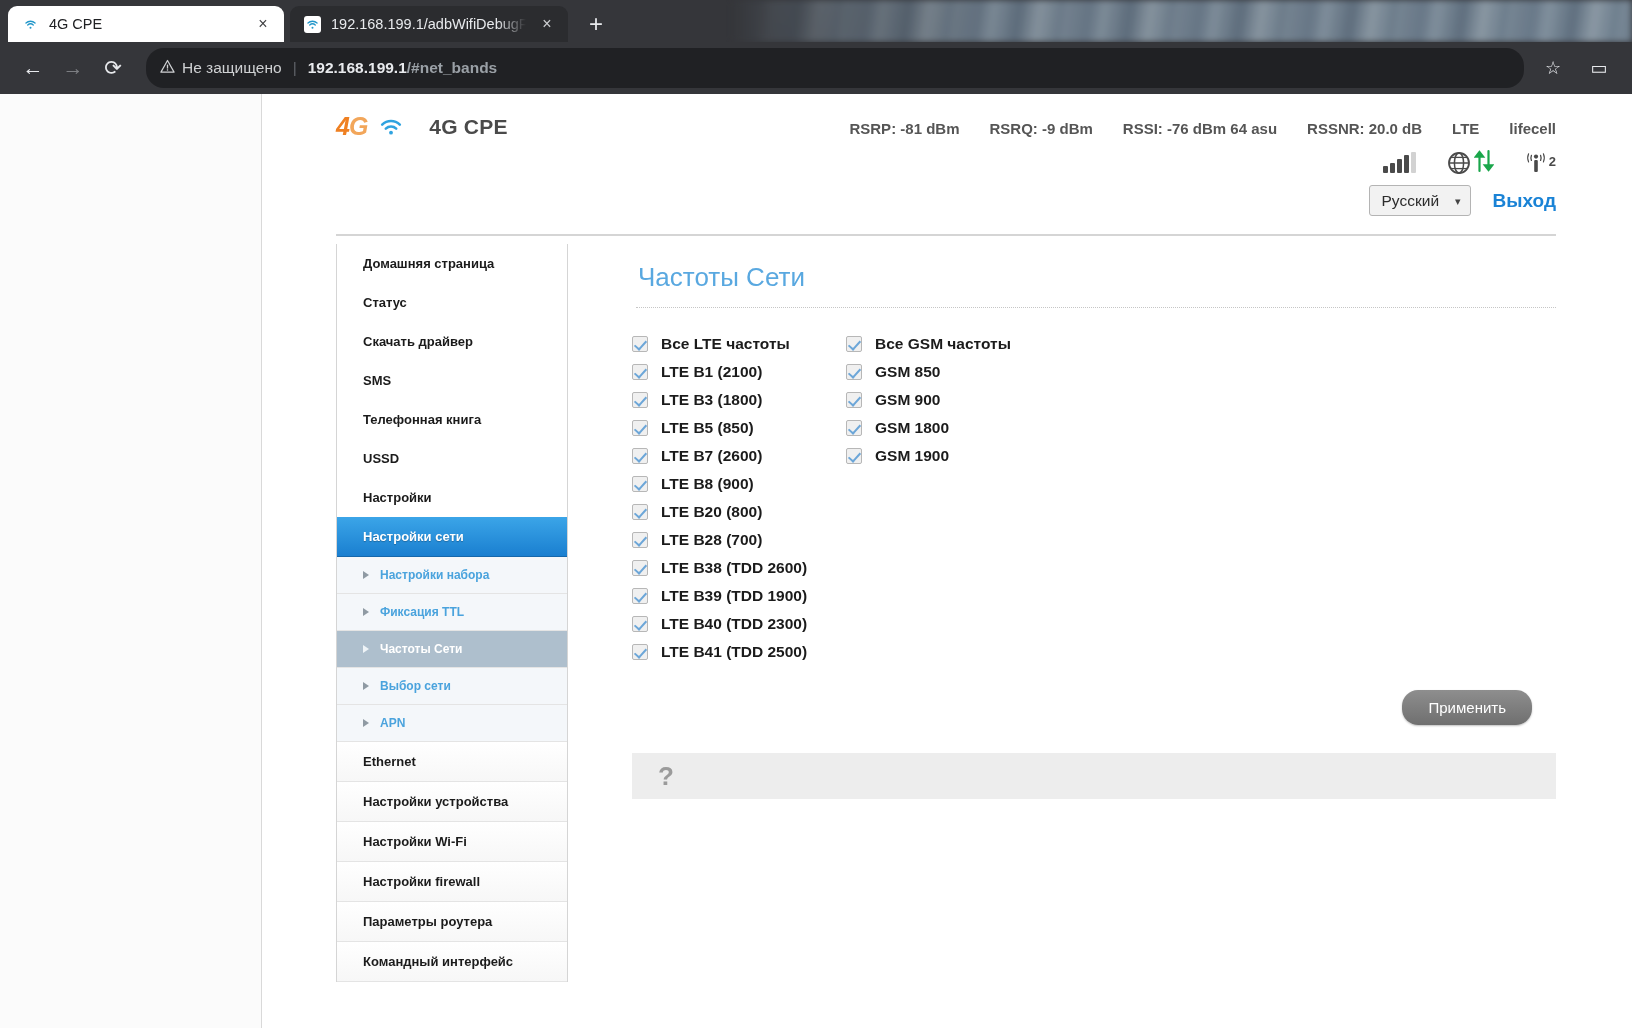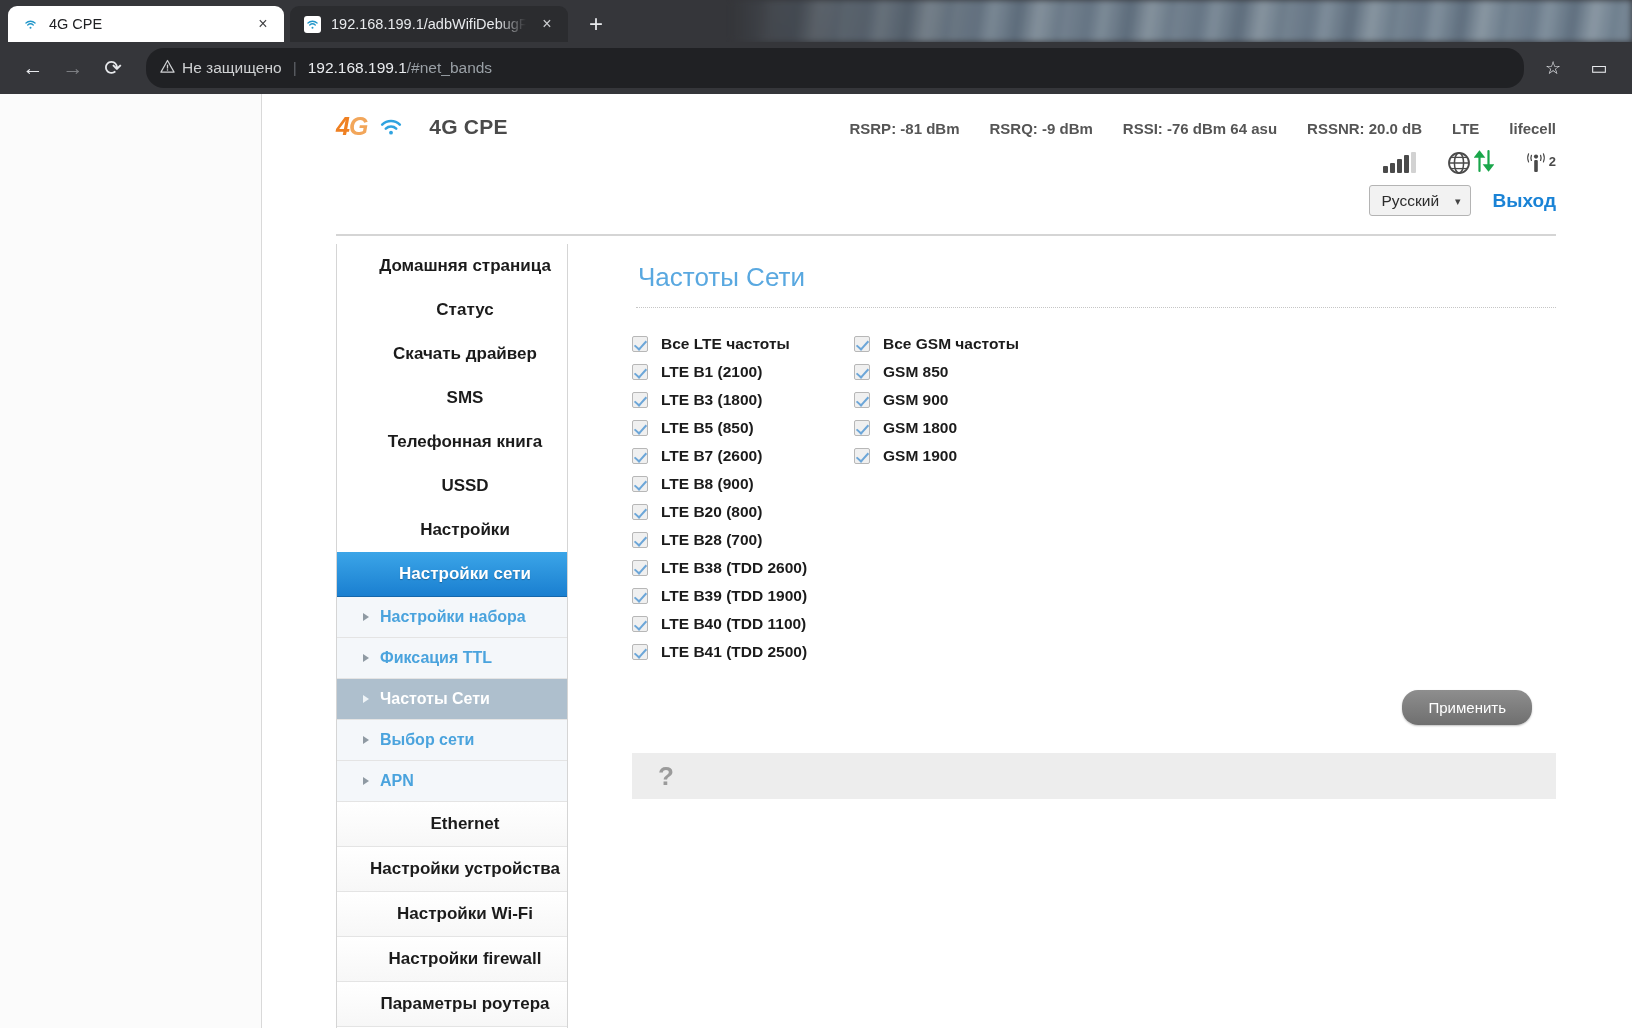--- a/index.html
+++ b/index.html
@@ -90,21 +90,21 @@
     background: #202124;
     border-radius: 18px;
     display: flex; align-items: center;
     padding: 0 14px;
     gap: 9px;
     color: #d6d7d9;
     font-size: 15.5px;
   }
   .omni-warn { display:flex; align-items:center; gap:7px; color:#cfd1d3; }
   .omni-sep { color:#5f6368; padding: 0 2px; }
-  .omni-url { color:#e8eaed; }
+  .omni-url { color:#e8eaed;font-weight:bold; }
   .omni-url .frag { color:#9aa0a6; }
   .star-btn, .panel-btn {
     width: 34px; height: 34px; margin-left: 6px;
     display:flex; align-items:center; justify-content:center;
     color:#e8eaed; font-size: 18px;
   }
 
   
   .viewport {
     position: absolute;
@@ -175,38 +175,37 @@
 
   
   .cpe-main { display: flex; padding: 0 76px 0 74px; margin-top: 8px; }
   .nav {
     width: 232px; flex: 0 0 232px;
     border-left: 1px solid #d5d5d5;
     border-right: 1px solid #d5d5d5;
   }
   .nav-item {
     display: block;
-    font-size: 17px; font-weight: bold; color: #1b1b1b;
+    font-size: 13px; font-weight: bold; color: #1b1b1b;
     padding: 12px 0 12px 26px;
     border-bottom: 1px solid #e4e4e4;
     background: linear-gradient(180deg,#ffffff 0%, #f7f7f7 100%);
     text-decoration: none;
     white-space: nowrap;
-    text-align: center;
   }
   .nav-item.plain { background: #ffffff; border-bottom: none; }
   .nav-item.active {
     background: linear-gradient(180deg, #3ba5e8 0%, #1a7fd0 100%);
     color: #ffffff;
     border-bottom: 1px solid #1567ab;
     text-shadow: 0 1px 1px rgba(0,0,0,.25);
   }
   .nav-sub {
     display: flex; align-items: center; gap: 11px;
-    font-size: 16px; font-weight: bold; color: #4aa3dd;
+    font-size: 12px; font-weight: bold; color: #4aa3dd;
     padding: 11px 0 11px 26px;
     border-bottom: 1px solid #e4e4e4;
     background: #f4f7fa;
     text-decoration: none;
     white-space: nowrap;
   }
   .nav-sub.selected { background: #aebfcd; color: #ffffff; }
   .nav-sub .tri {
     width: 0; height: 0;
     border-left: 6px solid #8f9aa3;
@@ -216,21 +215,21 @@
   .nav-sub.selected .tri { border-left-color: #eef3f7; }
 
   
   .content { flex: 1 1 auto; padding-left: 64px; }
   .page-title {
     font-size: 26px; color: #59a8e0; font-weight: normal;
     margin: 18px 0 14px 6px;
   }
   .title-rule { border-top: 1px dotted #c6c6c6; margin: 0 0 22px 4px; }
 
-  .bands-grid { display: flex; gap: 16px; }
+  .bands-grid { display: flex; gap: 8px; }
   .bands-col { flex: 0 0 auto; }
   .bands-col.c1 { width: 206px; }
   .bands-col.c2 { width: 206px; }
   .bands-col.c3 { width: 206px; }
   .cb-row {
     display: flex; align-items: center; gap: 13px;
     padding: 5px 0; height: 28px;
   }
   .cb {
     width: 16px; height: 16px; flex: 0 0 16px;
@@ -501,21 +500,21 @@
               <label class="cb-row">
                   <span class="cb checked"></span>
                   <span class="cb-label">LTE B38 (TDD 2600)</span>
                 </label>
               <label class="cb-row">
                   <span class="cb checked"></span>
                   <span class="cb-label">LTE B39 (TDD 1900)</span>
                 </label>
               <label class="cb-row">
                   <span class="cb checked"></span>
-                  <span class="cb-label">LTE B40 (TDD 1100)</span>
+                  <span class="cb-label">LTE B40 (TDD 2300)</span>
                 </label>
               <label class="cb-row">
                   <span class="cb checked"></span>
                   <span class="cb-label">LTE B41 (TDD 2500)</span>
                 </label>
             </div>
 
 
             <div class="bands-col c3">
               <label class="cb-row">

